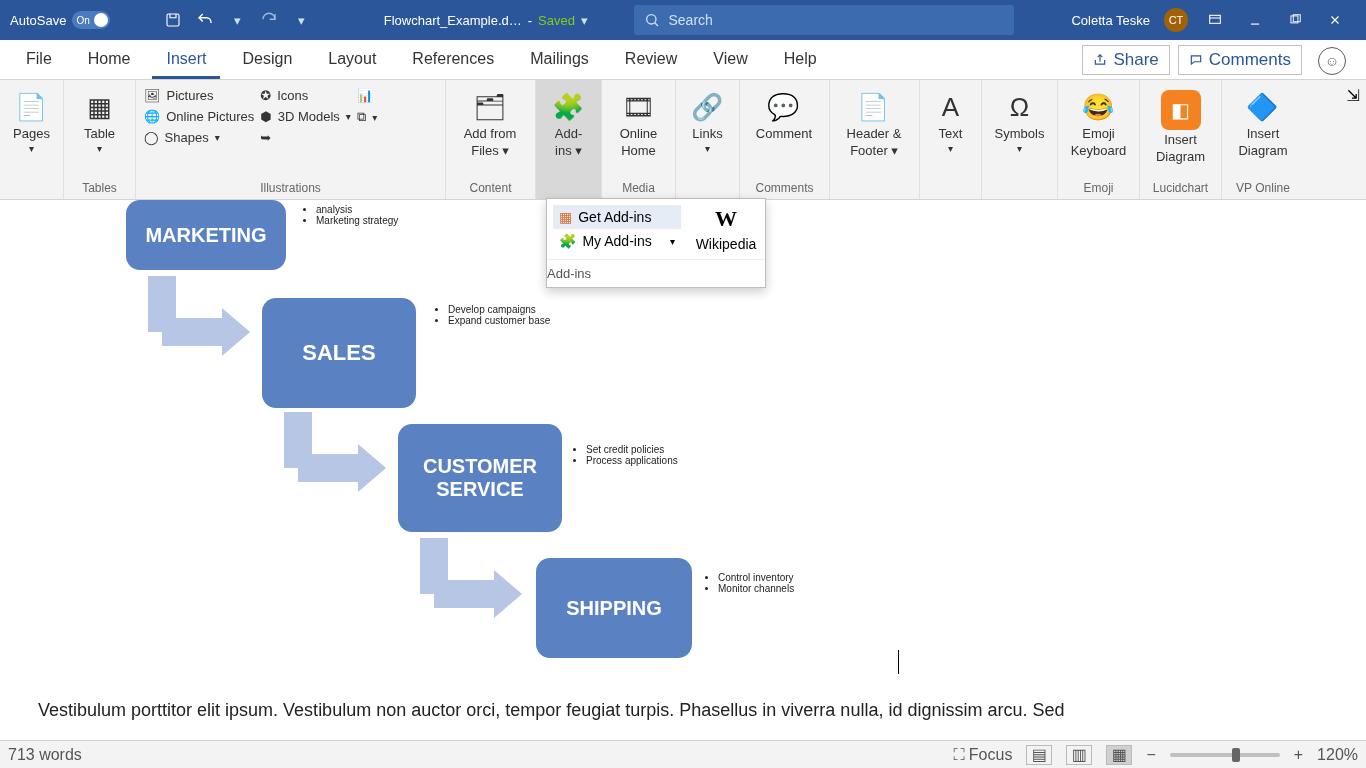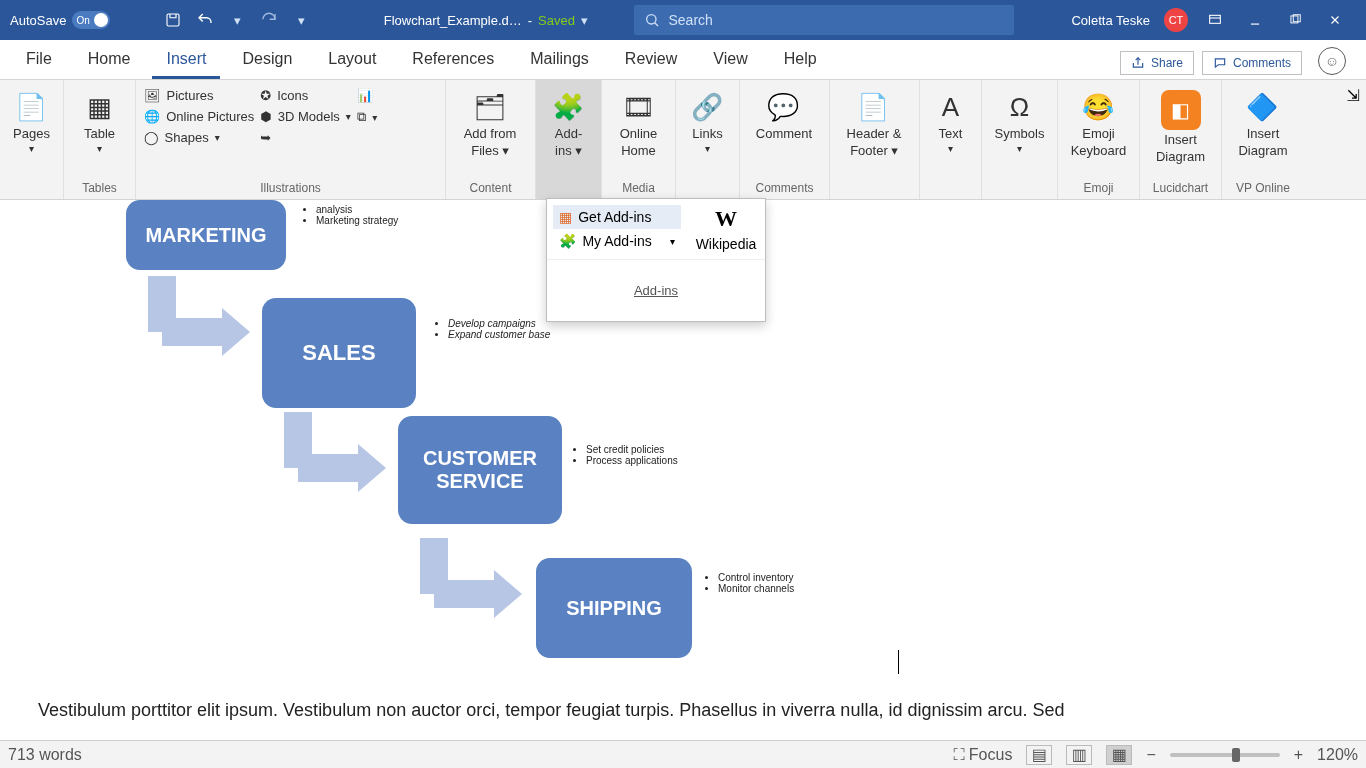--- a/index.html
+++ b/index.html
@@ -11,48 +11,48 @@
   .toggle .knob { width: 14px; height: 14px; background: #fff; border-radius: 50%; position: absolute; right: 2px; top: 2px; }
   .qat { display: flex; align-items: center; gap: 12px; margin-left: 14px; }
   .qat span { display:inline-flex; align-items:center; justify-content:center; width:20px; height:20px;}
   .title-center { flex: 1; display: flex; align-items: center; justify-content: flex-end; padding-right: 8px; gap:6px;}
   .filename { white-space: nowrap; overflow: hidden; text-overflow: ellipsis; max-width: 170px; }
   .saved { color: #84cc16; }
   .searchbox { width: 380px; height: 30px; background: #3c6bb0; display: flex; align-items: center; padding: 0 10px; border-radius: 2px; gap:8px;}
   .searchbox input { background: transparent; border: none; color: #cfe0f7; font-size: 14px; outline: none; flex:1;}
   .searchbox input::placeholder { color: #cfe0f7; }
   .user-area { display:flex; align-items:center; gap:14px; margin-left:auto; padding:0 18px;}
-  .avatar { width:24px; height:24px; border-radius:50%; background:#ef4444; color:#fff; font-size:11px; display:flex; align-items:center; justify-content:center;}
+  .avatar { width:24px; height:24px; border-radius:50%; background:#a16207; color:#fff; font-size:11px; display:flex; align-items:center; justify-content:center;}
   .winbtn { width:26px; height:26px; display:flex; align-items:center; justify-content:center;}
   .tabsbar { height: 40px; background: #fff; border-bottom: 1px solid #d4d4d4; display: flex; align-items: flex-end; padding: 0 12px; gap: 8px;}
   .tab { padding: 8px 14px; font-size: 16px; color: #333; cursor: pointer; border-bottom: 3px solid transparent;}
   .tab.active { color: #2b579a; border-bottom: 3px solid #2b579a; }
   .tabspacer{flex:1;}
-  .sharebtn, .commbtn { display:flex; align-items:center; gap:6px; padding:4px 10px; border:1px solid #c0c0c0; font-size:12px; color:#2b579a; margin-bottom:4px;}
+  .sharebtn, .commbtn { display:flex; align-items:center; gap:6px; padding:4px 10px; border:1px solid #c0c0c0; font-size:17px; color:#2b579a; margin-bottom:4px;}
   .smiley{width:28px;height:28px;border:1.5px solid #5a5a5a;border-radius:50%;display:flex;align-items:center;justify-content:center;margin:0 8px 4px 8px;font-size:14px;color:#5a5a5a;}
   .ribbon { height: 120px; background: #f3f3f3; border-bottom: 1px solid #d4d4d4; display: flex; }
   .group { border-right: 1px solid #e0e0e0; padding: 4px 8px 0 8px; display:flex; flex-direction:column; }
   .group-body { flex:1; display:flex; align-items:flex-start; gap:6px;}
   .group-label { text-align:center; font-size:12px; color:#666; padding:4px 0;}
   .bigbtn { width:60px; display:flex; flex-direction:column; align-items:center; justify-content:flex-start; padding-top:6px; font-size:13px; color:#333; text-align:center; gap:2px;}
   .bigbtn .ico{width:34px;height:34px;display:flex;align-items:center;justify-content:center;font-size:26px;}
   .bigbtn.tall{width:72px;}
   .addins-active{background:#d8d8d8;}
   .smallcol{display:flex;flex-direction:column;gap:6px;font-size:13px;color:#333;padding-top:4px;}
   .smallitem{display:flex;align-items:center;gap:6px;white-space:nowrap;}
   .orange{width:40px;height:40px;background:#f58220;border-radius:8px;display:flex;align-items:center;justify-content:center;color:#fff;font-size:20px;}
   .collapse-ico{margin-left:auto;padding:6px;}
   
   .popup { position:absolute; top:198px; left:546px; width:220px; background:#fff; border:1px solid #bdbdbd; box-shadow:0 4px 10px rgba(0,0,0,.2); z-index:50;}
   .popup-inner{display:flex;}
   .popup-col{flex:1;padding:6px;}
   .popup-item{display:flex;align-items:center;gap:6px;font-size:14px;padding:4px 6px;}
   .popup-item.hover{background:#e6ecf5;}
   .popup-side{width:78px;display:flex;flex-direction:column;align-items:center;justify-content:center;gap:4px;font-size:14px;}
-  .popup-footer{text-align:center;font-size:13px;color:#555;padding:23px 0;border-top:1px solid #eee;text-decoration:underline;}
+  .popup-footer{font-size:13px;color:#555;padding:6px 0;border-top:1px solid #eee;}
   
   .doc { position:absolute; top:200px; left:0; right:0; bottom:28px; background:#fff; }
   .chip{position:absolute;background:#5a82c2;color:#fff;font-weight:600;border-radius:14px;display:flex;align-items:center;justify-content:center;}
   .arrow{position:absolute;}
   .arrow .shaft{position:absolute;background:#b8c6e6;width:28px;height:56px;}
   .arrow .bar{position:absolute;background:#b8c6e6;height:28px;width:60px;top:42px;left:14px;}
   .arrow .head{position:absolute;width:0;height:0;border-top:24px solid transparent;border-bottom:24px solid transparent;border-left:28px solid #b8c6e6;top:32px;left:74px;}
   .bullets{position:absolute;font-size:10px;color:#222;}
   .bullets li{list-style:disc;margin-left:16px;}
   .para{position:absolute;left:38px;right:50px;top:498px;font-size:18px;color:#222;line-height:1.4;}
@@ -372,31 +372,31 @@
     <li>analysis</li>
     <li>Marketing strategy</li>
   </ul>
   <div class="arrow" style="left:148px;top:76px;">
       <div class="shaft"></div>
       <div class="bar"></div>
       <div class="head"></div>
     </div>
 
   <div class="chip" style="left:262px;top:98px;width:154px;height:110px;font-size:22px;">SALES</div>
-  <ul class="bullets" style="left:432px;top:118px;font-style:italic;">
+  <ul class="bullets" style="left:432px;top:104px;">
     <li>Develop campaigns</li>
     <li>Expand customer base</li>
   </ul>
   <div class="arrow" style="left:284px;top:212px;">
       <div class="shaft"></div>
       <div class="bar"></div>
       <div class="head"></div>
     </div>
 
-  <div class="chip" style="left:398px;top:216px;width:164px;height:108px;font-size:20px;flex-direction:column;">
+  <div class="chip" style="left:398px;top:224px;width:164px;height:108px;font-size:20px;flex-direction:column;">
       <span style="text-align:center;padding:0 8px;">CUSTOMER SERVICE</span>
     </div>
   <ul class="bullets" style="left:570px;top:244px;">
     <li>Set credit policies</li>
     <li>Process applications</li>
   </ul>
   <div class="arrow" style="left:420px;top:338px;">
       <div class="shaft"></div>
       <div class="bar"></div>
       <div class="head"></div>

